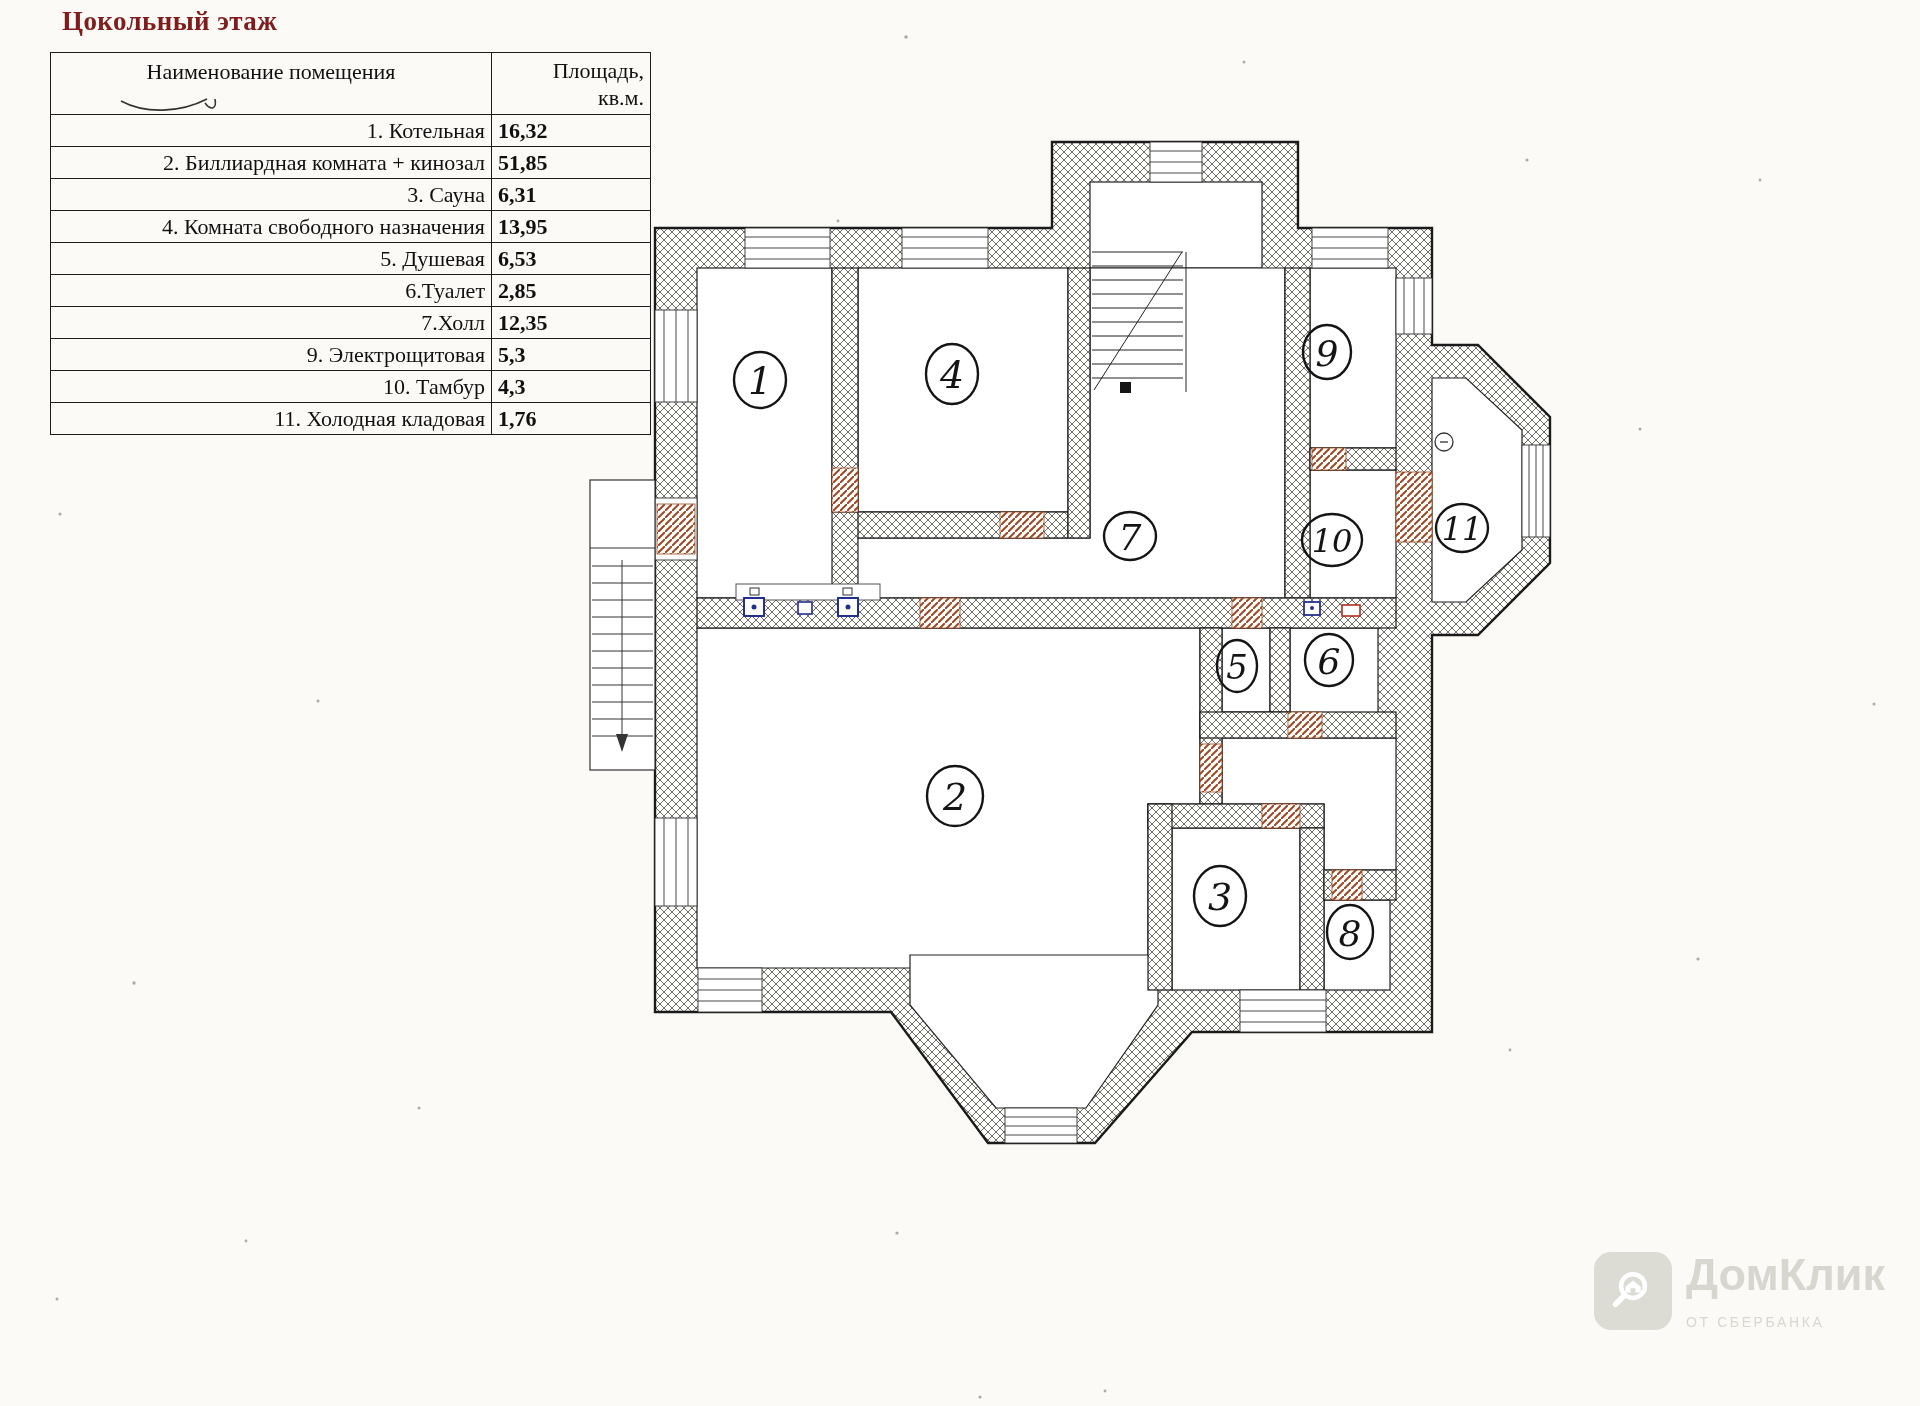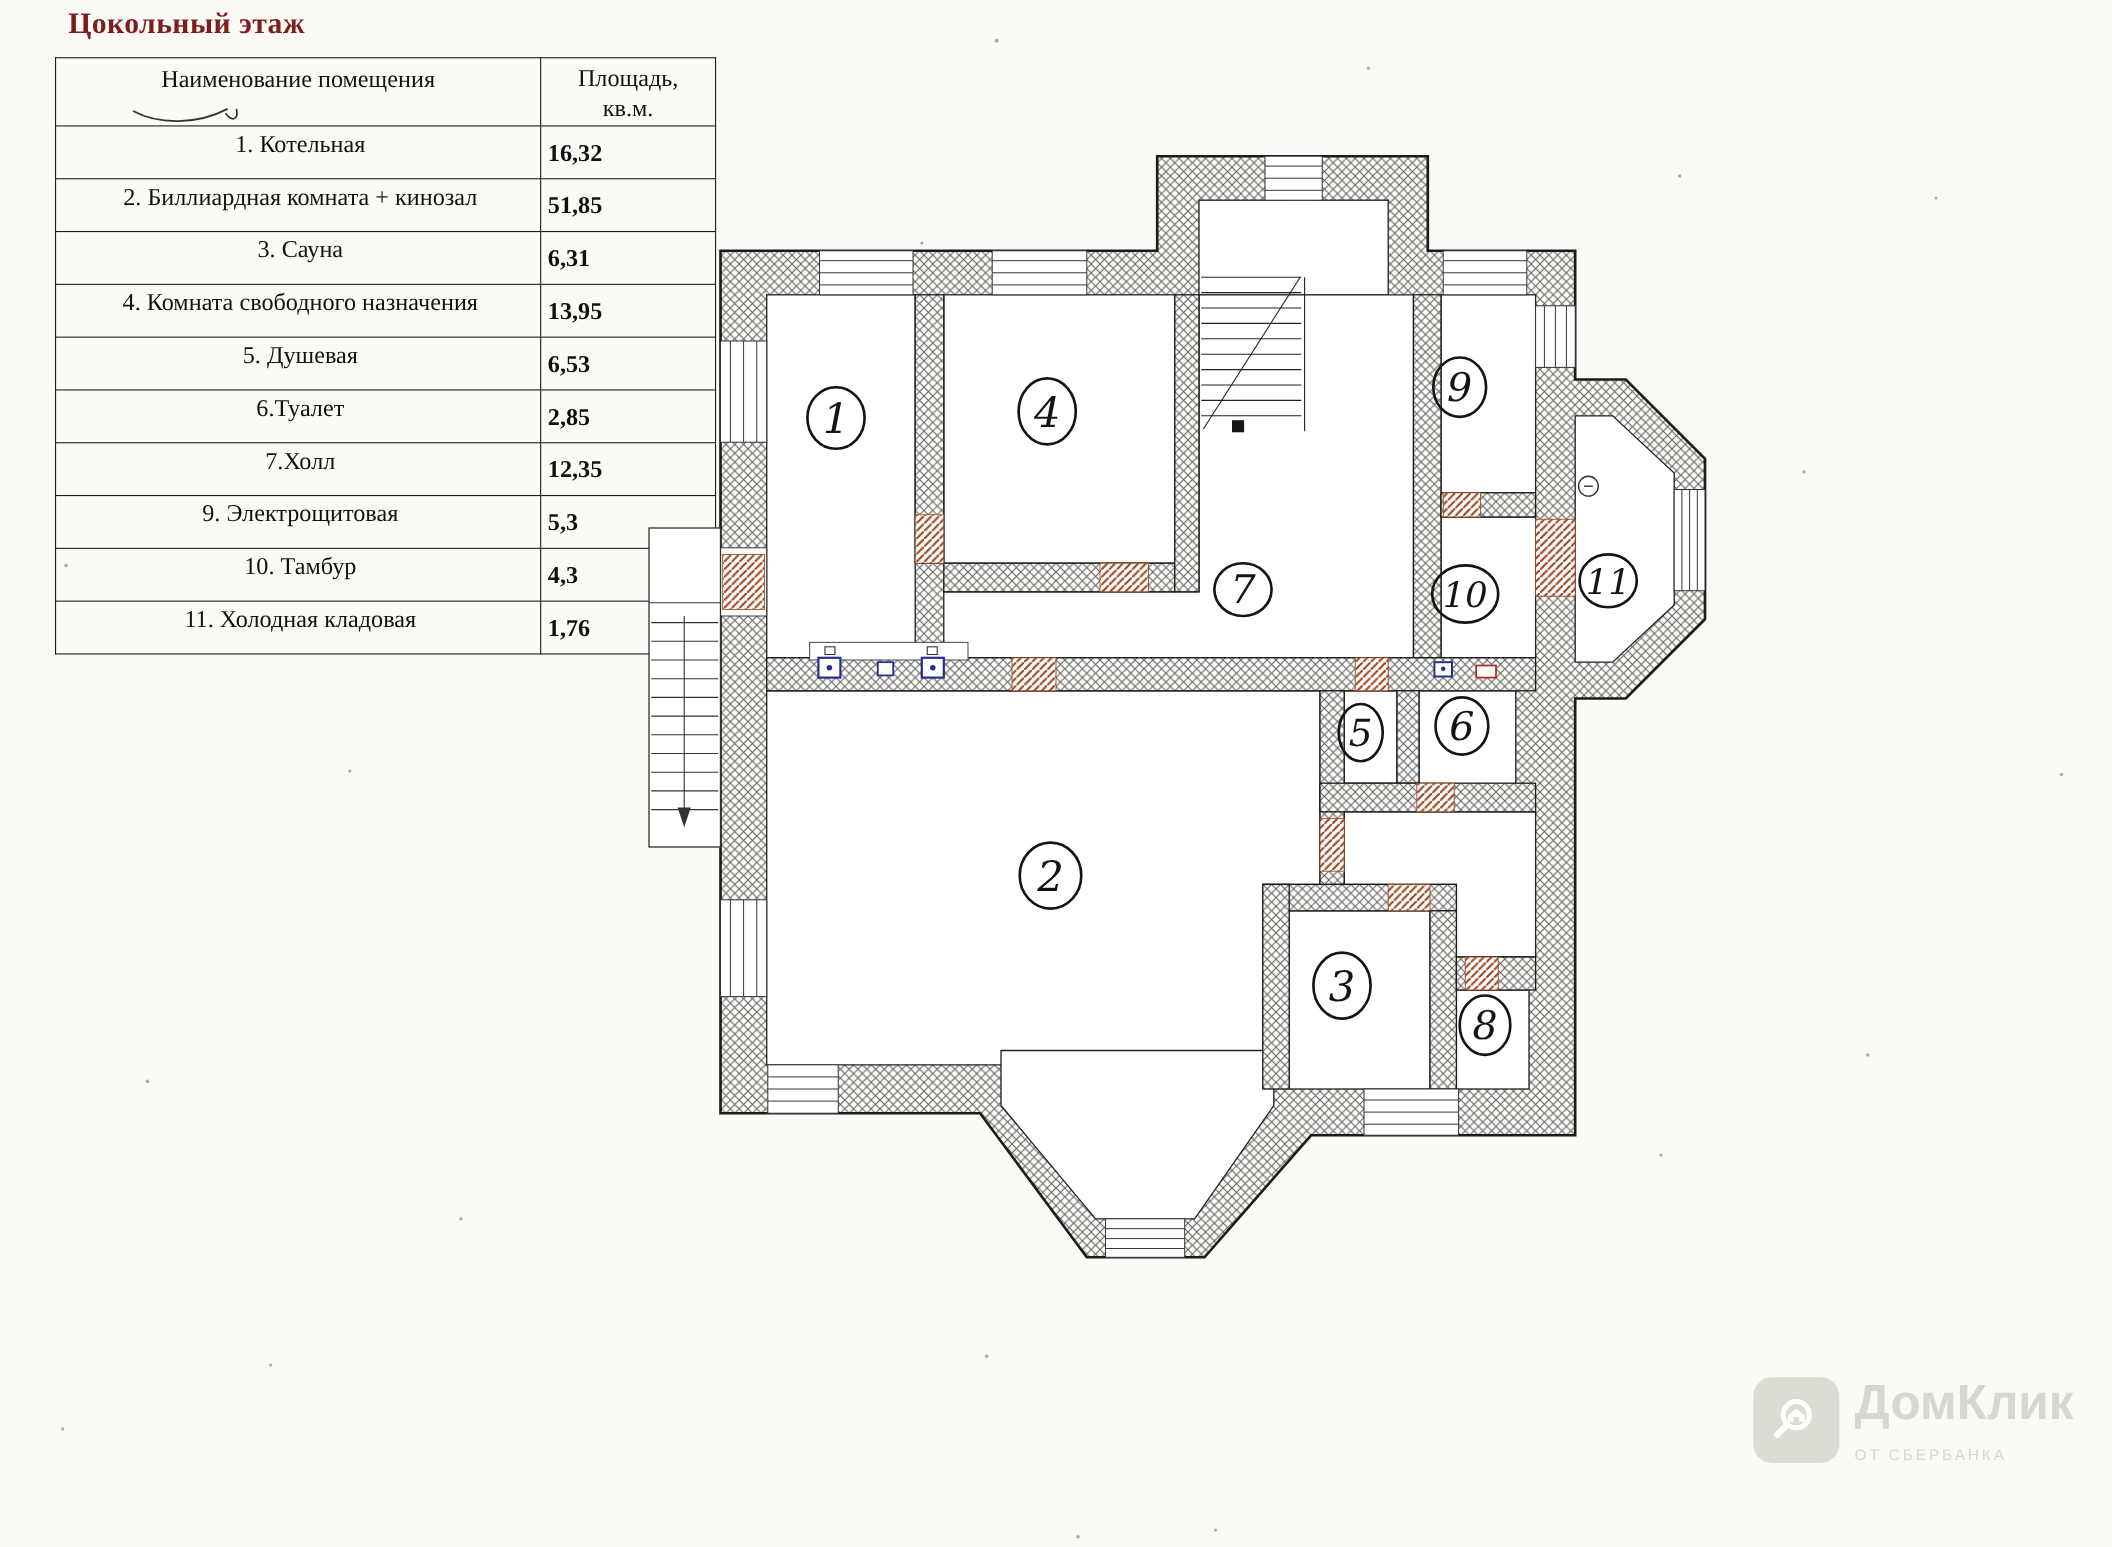--- a/index.html
+++ b/index.html
@@ -12,22 +12,22 @@
     position:absolute;left:62px;top:6px;
     font-size:27px;font-weight:bold;letter-spacing:.4px;color:#7f1d1d;
   }
   table.rooms{
     position:absolute;left:50px;top:52px;border-collapse:collapse;
   }
   .rooms th,.rooms td{
     border:1.6px solid #1c1c1c;font-size:22px;font-weight:normal;color:#101010;
   }
   th.name-h{width:428px;text-align:center;padding:6px 6px 29px 6px;}
-  th.area-h{width:146px;text-align:center;padding:2px 6px;line-height:27px;}
-  .rooms td.name{padding:1px 6px 17px 10px;text-align:center;height:29px;white-space:nowrap;}
+  th.area-h{width:146px;text-align:right;padding:2px 6px;line-height:27px;}
+  .rooms td.name{padding:1px 6px 1px 10px;text-align:right;height:29px;white-space:nowrap;}
   .rooms td.area{padding:1px 12px 1px 6px;text-align:left;font-weight:bold;}
   svg.plan-svg{position:absolute;left:0;top:0;pointer-events:none;}
   .watermark{
     position:absolute;left:1594px;top:1252px;
     display:flex;gap:14px;
   }
   .wm-badge{
     width:78px;height:78px;border-radius:17px;background:#dcdcd5;
     display:flex;align-items:center;justify-content:center;flex:0 0 auto;
   }

